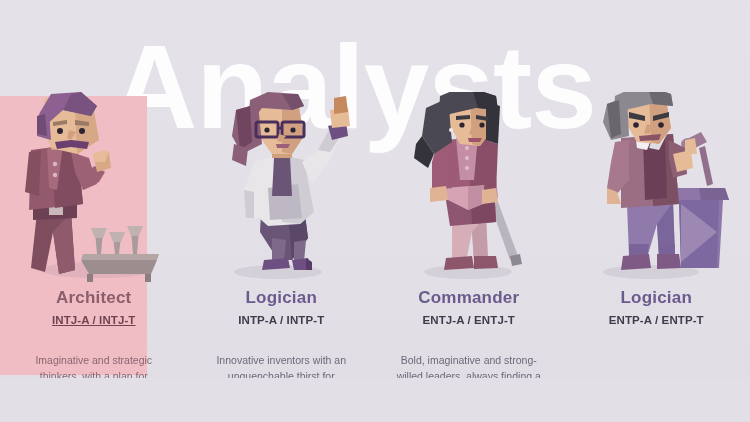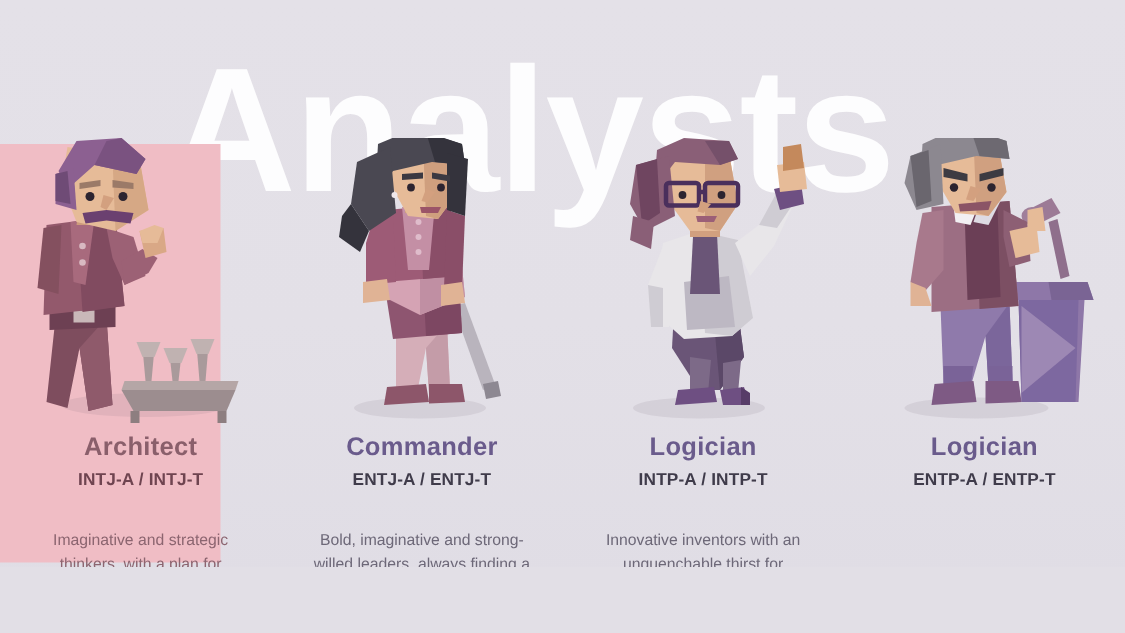--- a/index.html
+++ b/index.html
@@ -87,21 +87,21 @@
   .card-desc {
     font-size: 10.5px;
     line-height: 15.5px;
     text-align: center;
     margin-top: 27px;
     width: 152px;
   }
 
   
   .c0 .card-title { color: #8a5f6b; }
-  .c0 .card-code  { color: #6f4450; }
+  .c0 .card-code  { color: #6f4450; text-decoration: underline; }
   .c0 .card-desc  { color: #8c6570; }
 
   .c1 .card-title, .c2 .card-title, .c3 .card-title { color: #6a5b8c; }
   .c1 .card-code,  .c2 .card-code,  .c3 .card-code  { color: #3f3b4a; }
   .c1 .card-desc,  .c2 .card-desc,  .c3 .card-desc  { color: #6d6878; }
 
   .shadow-ellipse { fill: rgba(120,110,125,0.13); }
 </style>
 </head>
 <body>
@@ -173,20 +173,79 @@
           <polygon points="50,38 57,40 52,48 48,46" fill="#d3a07f"></polygon>
 
           <polygon points="36,50 52,48 70,50 68,57 52,55 38,57" fill="#6b4070"></polygon>
         </svg>
       </div>
       <div class="card-title">Architect</div>
       <div class="card-code">INTJ-A / INTJ-T</div>
       <div class="card-desc">Imaginative and strategic thinkers, with a plan for everything.</div>
     </div>
 
+    <div class="card c1">
+      <div class="art">
+        <svg width="150" height="190" viewBox="0 0 150 190">
+          <ellipse class="shadow-ellipse" cx="72" cy="180" rx="44" ry="7"></ellipse>
+
+          <polygon points="56,104 96,100 102,146 86,168 72,168 54,140" fill="#6a5577"></polygon>
+          <polygon points="80,100 96,100 102,146 86,168" fill="#5b4868"></polygon>
+          <polygon points="66,146 80,148 78,170 66,170" fill="#7d6a88"></polygon>
+          <polygon points="88,150 100,148 98,170 88,172" fill="#7d6a88"></polygon>
+
+          <polygon points="58,168 82,166 84,176 56,178" fill="#6e4f82"></polygon>
+          <polygon points="86,168 102,166 106,178 88,178" fill="#6e4f82"></polygon>
+          <polygon points="100,166 106,170 106,178 100,178" fill="#573c68"></polygon>
+
+          <polygon points="48,70 72,62 98,68 108,120 94,132 62,134 44,118" fill="#e8e6e9"></polygon>
+          <polygon points="72,62 98,68 108,120 94,132 76,130" fill="#cfccd3"></polygon>
+
+          <polygon points="62,96 92,92 96,126 64,128" fill="#bdb8c3"></polygon>
+
+          <polygon points="68,66 84,64 86,104 66,104" fill="#6a5577"></polygon>
+
+          <polygon points="96,70 112,58 124,36 136,42 122,72 106,92" fill="#e8e6e9"></polygon>
+          <polygon points="112,58 124,36 136,42 124,60" fill="#cfccd3"></polygon>
+
+          <polygon points="122,34 140,30 142,44 126,48" fill="#6e4f82"></polygon>
+
+          <polygon points="124,18 142,16 144,34 126,36" fill="#e6bb98"></polygon>
+          <polygon points="128,6 140,4 142,20 128,22" fill="#c4895c"></polygon>
+
+          <polygon points="48,72 38,98 40,126 52,126 52,96" fill="#e8e6e9"></polygon>
+          <polygon points="38,98 40,126 48,126 48,100" fill="#cfccd3"></polygon>
+
+          <polygon points="66,52 86,50 86,66 66,66" fill="#d1a07f"></polygon>
+
+          <polygon points="52,10 92,10 98,44 86,62 66,62 50,40" fill="#e6bb98"></polygon>
+          <polygon points="76,10 92,10 98,44 86,62 76,60" fill="#d0a080"></polygon>
+
+          <polygon points="44,8 62,0 92,2 98,14 86,18 56,16 42,34" fill="#8a5f77"></polygon>
+          <polygon points="76,2 92,2 98,14 86,18" fill="#75506a"></polygon>
+          <polygon points="30,18 52,12 56,52 36,62 26,44" fill="#8a5f77"></polygon>
+          <polygon points="30,18 44,14 46,50 34,58" fill="#6f4560"></polygon>
+          <polygon points="28,52 42,56 40,74 26,68" fill="#8a5f77"></polygon>
+
+          <rect x="50" y="30" width="22" height="15" rx="2" fill="none" stroke="#4a2f5c" stroke-width="3"></rect>
+          <rect x="76" y="30" width="22" height="15" rx="2" fill="none" stroke="#4a2f5c" stroke-width="3"></rect>
+          <line x1="72" y1="36" x2="76" y2="36" stroke="#4a2f5c" stroke-width="3"></line>
+          <circle cx="61" cy="38" r="2.6" fill="#2c2430"></circle>
+          <circle cx="87" cy="38" r="2.6" fill="#2c2430"></circle>
+
+          <polygon points="70,52 84,52 82,56 71,56" fill="#9b5f77"></polygon>
+
+          <polygon points="73,42 80,44 75,50 71,49" fill="#d3a07f"></polygon>
+        </svg>
+      </div>
+      <div class="card-title">Logician</div>
+      <div class="card-code">INTP-A / INTP-T</div>
+      <div class="card-desc">Innovative inventors with an unquenchable thirst for knowledge.</div>
+    </div>
+
     <div class="card c2">
       <div class="art">
         <svg width="150" height="190" viewBox="0 0 150 190">
           <ellipse class="shadow-ellipse" cx="74" cy="180" rx="44" ry="7"></ellipse>
 
           <polygon points="96,112 104,110 124,164 116,168" fill="#b9b4bd"></polygon>
           <polygon points="116,164 126,162 128,172 118,174" fill="#8d8892"></polygon>
 
           <polygon points="58,126 92,124 94,168 80,170 78,140 72,170 58,168" fill="#d5aeb8"></polygon>
           <polygon points="78,140 92,124 94,168 80,170" fill="#c49ca8"></polygon>
@@ -236,79 +295,20 @@
           <polygon points="74,46 88,46 86,50 75,50" fill="#9b5468"></polygon>
 
           <circle cx="57" cy="38" r="2" fill="#efe7ea"></circle>
         </svg>
       </div>
       <div class="card-title">Commander</div>
       <div class="card-code">ENTJ-A / ENTJ-T</div>
       <div class="card-desc">Bold, imaginative and strong-willed leaders, always finding a way – or making one.</div>
     </div>
 
-    <div class="card c1">
-      <div class="art">
-        <svg width="150" height="190" viewBox="0 0 150 190">
-          <ellipse class="shadow-ellipse" cx="72" cy="180" rx="44" ry="7"></ellipse>
-
-          <polygon points="56,104 96,100 102,146 86,168 72,168 54,140" fill="#6a5577"></polygon>
-          <polygon points="80,100 96,100 102,146 86,168" fill="#5b4868"></polygon>
-          <polygon points="66,146 80,148 78,170 66,170" fill="#7d6a88"></polygon>
-          <polygon points="88,150 100,148 98,170 88,172" fill="#7d6a88"></polygon>
-
-          <polygon points="58,168 82,166 84,176 56,178" fill="#6e4f82"></polygon>
-          <polygon points="86,168 102,166 106,178 88,178" fill="#6e4f82"></polygon>
-          <polygon points="100,166 106,170 106,178 100,178" fill="#573c68"></polygon>
-
-          <polygon points="48,70 72,62 98,68 108,120 94,132 62,134 44,118" fill="#e8e6e9"></polygon>
-          <polygon points="72,62 98,68 108,120 94,132 76,130" fill="#cfccd3"></polygon>
-
-          <polygon points="62,96 92,92 96,126 64,128" fill="#bdb8c3"></polygon>
-
-          <polygon points="68,66 84,64 86,104 66,104" fill="#6a5577"></polygon>
-
-          <polygon points="96,70 112,58 124,36 136,42 122,72 106,92" fill="#e8e6e9"></polygon>
-          <polygon points="112,58 124,36 136,42 124,60" fill="#cfccd3"></polygon>
-
-          <polygon points="122,34 140,30 142,44 126,48" fill="#6e4f82"></polygon>
-
-          <polygon points="124,18 142,16 144,34 126,36" fill="#e6bb98"></polygon>
-          <polygon points="128,6 140,4 142,20 128,22" fill="#c4895c"></polygon>
-
-          <polygon points="48,72 38,98 40,126 52,126 52,96" fill="#e8e6e9"></polygon>
-          <polygon points="38,98 40,126 48,126 48,100" fill="#cfccd3"></polygon>
-
-          <polygon points="66,52 86,50 86,66 66,66" fill="#d1a07f"></polygon>
-
-          <polygon points="52,10 92,10 98,44 86,62 66,62 50,40" fill="#e6bb98"></polygon>
-          <polygon points="76,10 92,10 98,44 86,62 76,60" fill="#d0a080"></polygon>
-
-          <polygon points="44,8 62,0 92,2 98,14 86,18 56,16 42,34" fill="#8a5f77"></polygon>
-          <polygon points="76,2 92,2 98,14 86,18" fill="#75506a"></polygon>
-          <polygon points="30,18 52,12 56,52 36,62 26,44" fill="#8a5f77"></polygon>
-          <polygon points="30,18 44,14 46,50 34,58" fill="#6f4560"></polygon>
-          <polygon points="28,52 42,56 40,74 26,68" fill="#8a5f77"></polygon>
-
-          <rect x="50" y="30" width="22" height="15" rx="2" fill="none" stroke="#4a2f5c" stroke-width="3"></rect>
-          <rect x="76" y="30" width="22" height="15" rx="2" fill="none" stroke="#4a2f5c" stroke-width="3"></rect>
-          <line x1="72" y1="36" x2="76" y2="36" stroke="#4a2f5c" stroke-width="3"></line>
-          <circle cx="61" cy="38" r="2.6" fill="#2c2430"></circle>
-          <circle cx="87" cy="38" r="2.6" fill="#2c2430"></circle>
-
-          <polygon points="70,52 84,52 82,56 71,56" fill="#9b5f77"></polygon>
-
-          <polygon points="73,42 80,44 75,50 71,49" fill="#d3a07f"></polygon>
-        </svg>
-      </div>
-      <div class="card-title">Logician</div>
-      <div class="card-code">INTP-A / INTP-T</div>
-      <div class="card-desc">Innovative inventors with an unquenchable thirst for knowledge.</div>
-    </div>
-
     <div class="card c3">
       <div class="art">
         <svg width="150" height="190" viewBox="0 0 150 190">
           <ellipse class="shadow-ellipse" cx="70" cy="180" rx="48" ry="7"></ellipse>
 
           <polygon points="92,96 144,96 148,108 94,108" fill="#8e77a8"></polygon>
           <polygon points="118,96 144,96 148,108 120,108" fill="#7a6494"></polygon>
           <polygon points="98,108 142,108 138,176 100,176" fill="#8e77a8"></polygon>
           <polygon points="98,108 138,108 136,176 100,176" fill="#7d68a0"></polygon>
           <polygon points="100,112 136,140 100,170" fill="#9d88b4"></polygon>

